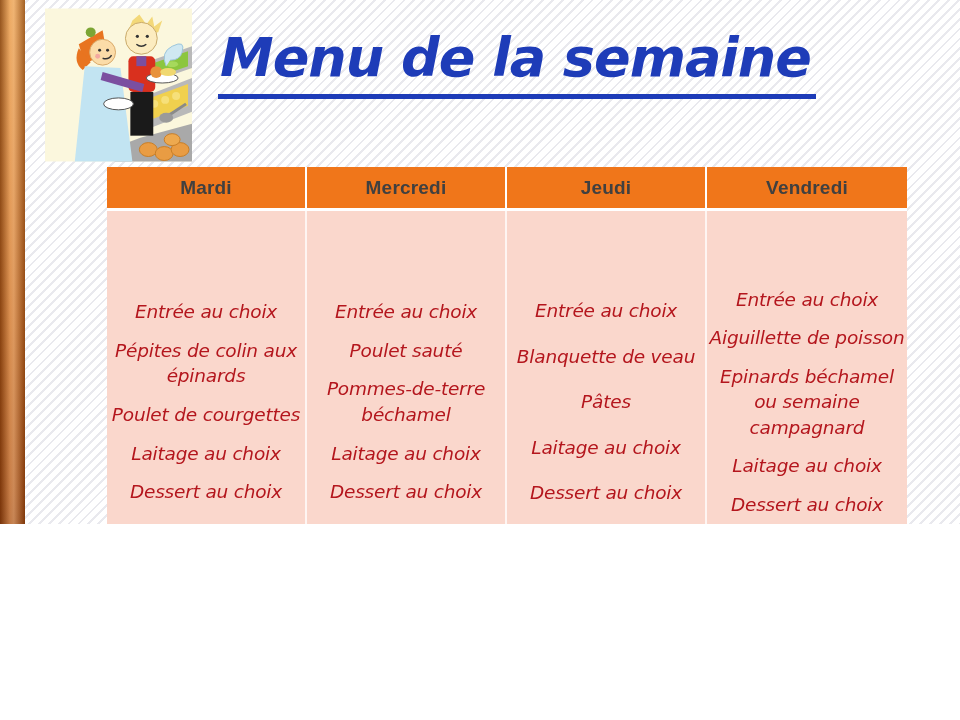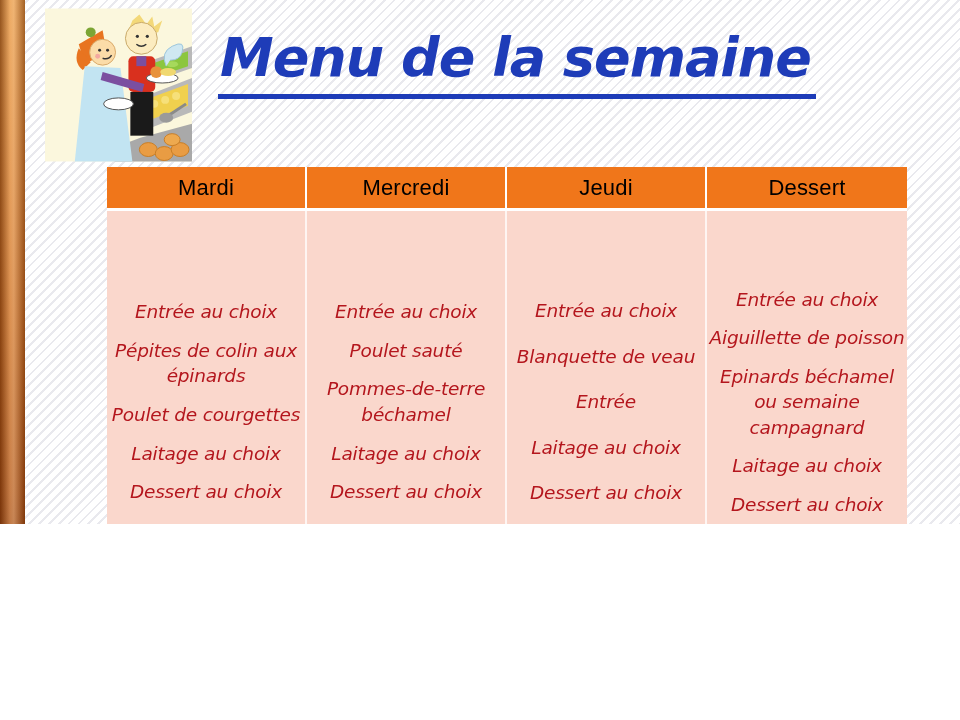--- a/index.html
+++ b/index.html
@@ -40,23 +40,23 @@
   .chevron { position:absolute; left:878px; top:588px; width:60px; height:74px; }
 
   
   .menu-table {
     position:absolute; left:107px; top:167px; width:800px; height:426px;
     display:grid; grid-template-columns:repeat(4,1fr);
   }
   .col { display:flex; flex-direction:column; }
   .col-header {
     height:44px; flex:0 0 44px;
-    background:#f0761a; color:#000000;
+    background:#f0761a; color:#404040;
     display:flex; align-items:center; justify-content:center;
-    font-weight:normal; font-size:22px; letter-spacing:.2px;
+    font-weight:bold; font-size:19px; letter-spacing:.2px;
     border-bottom:3px solid #ffffff;
   }
   .col-body {
     flex:1 1 auto; background:#fad7cc;
     display:flex; flex-direction:column; justify-content:center; align-items:center;
     gap:13px; padding:8px 2px;
     font-family:"DejaVu Sans", sans-serif; font-style:italic;
     font-size:18.5px; line-height:1.38; letter-spacing:-0.2px;
     color:#b4161d; text-align:center;
   }
@@ -157,28 +157,28 @@
         <p>Laitage au choix</p>
         <p>Dessert au choix</p>
       </div>
     </div>
 
     <div class="col">
       <div class="col-header">Jeudi</div>
       <div class="col-body" style="gap:20px;">
         <p>Entrée au choix</p>
         <p>Blanquette de veau</p>
-        <p>Entrée</p>
-        <p>Laitage au choix</p>
-        <p>Dessert au choix</p>
-      </div>
-    </div>
-
-    <div class="col">
-      <div class="col-header">Dessert</div>
+        <p>Pâtes</p>
+        <p>Laitage au choix</p>
+        <p>Dessert au choix</p>
+      </div>
+    </div>
+
+    <div class="col">
+      <div class="col-header">Vendredi</div>
       <div class="col-body">
         <p>Entrée au choix</p>
         <p>Aiguillette de poisson</p>
         <p>Epinards béchamel ou semaine campagnard</p>
         <p>Laitage au choix</p>
         <p>Dessert au choix</p>
       </div>
     </div>
 
   </div>

